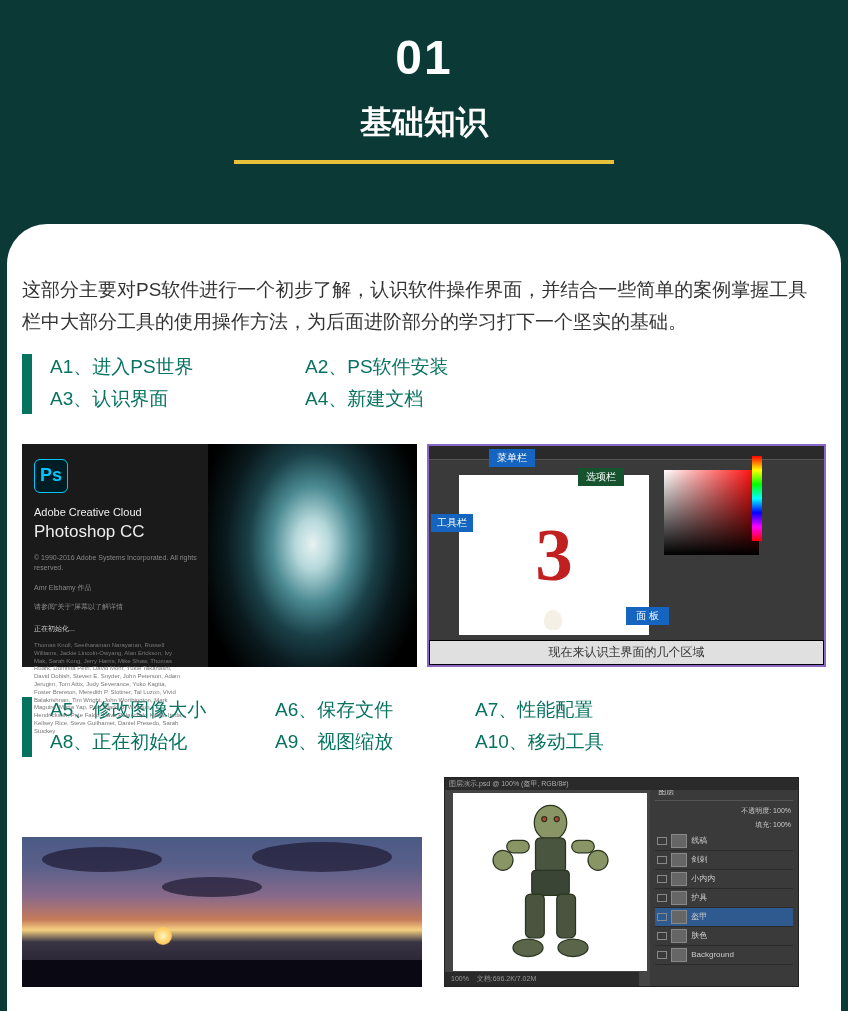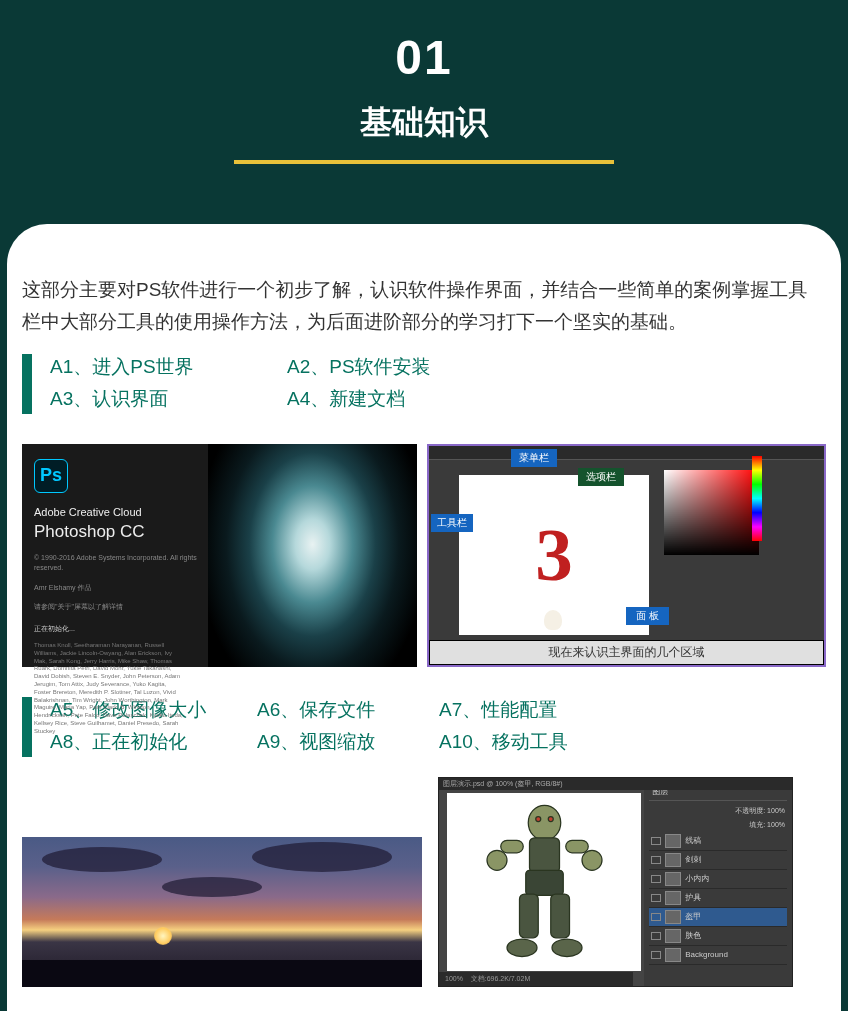--- a/index.html
+++ b/index.html
@@ -5,39 +5,39 @@
 *{margin:0;padding:0;box-sizing:border-box}
 body{background:#0a3936;font-family:"Microsoft YaHei",sans-serif;width:848px}
 .header{text-align:center;padding:30px 0 20px}
 .num{font-family:Arial;font-weight:900;font-size:48px;color:#fff;letter-spacing:2px}
 .title{font-size:32px;font-weight:bold;color:#fff;margin-top:16px}
 .underline{width:380px;height:4px;background:#e8c13a;margin:15px auto 0}
 .card{background:#fff;border-radius:40px 40px 0 0;margin:40px 7px 0;padding:50px 15px 30px}
 .desc{font-size:19px;line-height:1.7;color:#333}
 .topics{display:flex;margin-top:15px}
 .bar{width:10px;height:60px;background:#067260;margin-right:18px;flex-shrink:0}
-.topic-grid{display:grid;gap:4px 12px}
+.topic-grid{display:grid;gap:4px 30px}
 .g1{grid-template-columns:225px 225px}
 .g2{grid-template-columns:195px 170px 180px}
 .topic{font-size:19px;color:#067260;font-weight:500;white-space:nowrap}
 .images{display:flex;gap:10px;margin:30px 0}
 .img{flex:1;height:223px;position:relative}
 
 .splash{background:#1a1a1a;display:flex}
 .splash-left{width:47%;padding:15px 0 15px 12px}
 .ps-badge{width:34px;height:34px;background:#001d26;border:1px solid #00c8ff;border-radius:6px;color:#00c8ff;font-weight:bold;font-size:18px;display:flex;align-items:center;justify-content:center;margin-bottom:12px}
 .splash-txt{color:#eee;font-size:11px;line-height:1.3}
 .splash-big{font-size:17px;margin-top:2px}
 .splash-small{color:#888;font-size:7px;margin-top:10px;line-height:1.4}
 .credits{color:#777;font-size:6px;margin-top:8px;line-height:1.3;max-width:150px}
 .splash-right{flex:1;background:radial-gradient(ellipse 55% 75% at 50% 45%,#e8f2f2 0%,#b5d8db 15%,#4a8991 35%,#1a4048 55%,#0a1a1e 75%,#000 100%)}
 
 .psui{background:#3a3a3a;display:flex;flex-direction:column;border:2px solid #8968c8}
 .psui-top{height:14px;background:#2a2a2a;border-bottom:1px solid #555}
-.psui-menu{position:absolute;top:3px;left:82px;background:#1565c0;color:#fff;font-size:10px;padding:2px 8px}
+.psui-menu{position:absolute;top:3px;left:60px;background:#1565c0;color:#fff;font-size:10px;padding:2px 8px}
 .psui-opt{position:absolute;top:22px;right:200px;background:#14532d;color:#fff;font-size:10px;padding:2px 8px}
 .psui-body{flex:1;display:flex}
 .psui-tools{width:25px;background:#3a3a3a}
 .psui-tlabel{position:absolute;top:68px;left:2px;background:#1565c0;color:#fff;font-size:10px;padding:2px 6px}
 .psui-canvas{flex:1;background:#fff;margin:15px 5px 5px;display:flex;align-items:center;justify-content:center}
 .big3{font-size:75px;font-weight:bold;color:#c02020;font-family:serif}
 .owl{position:absolute;bottom:35px;left:115px;width:18px;height:20px;background:#f5f0e5;border-radius:50% 50% 40% 40%}
 .psui-right{width:170px;background:#3a3a3a;padding:5px}
 .picker{width:95px;height:85px;background:linear-gradient(to right,#fff,#f00),linear-gradient(to top,#000,transparent);background-blend-mode:multiply;position:relative;margin:5px}
 .hue{position:absolute;right:62px;top:10px;width:10px;height:85px;background:linear-gradient(#f00,#ff0,#0f0,#0ff,#00f,#f0f,#f00)}
@@ -54,21 +54,21 @@
 .layer-row{display:flex;align-items:center;padding:2px;border-bottom:1px solid #2a2a2a}
 .layer-row.sel{background:#2f5a8f}
 .eye{width:10px;height:8px;border:1px solid #888;margin-right:4px}
 .thumb{width:16px;height:14px;background:#666;border:1px solid #888;margin-right:4px}
 .layer-foot{position:absolute;bottom:0;left:0;width:55%;background:#2a2a2a;color:#999;font-size:7px;padding:2px 6px}
 
 .sunset{height:150px;width:100%;background:linear-gradient(180deg,#4a5a85 0%,#5a608a 20%,#8a6a8a 40%,#c57a5a 55%,#f5d080 62%,#3a3545 70%,#1a1522 100%);position:relative;margin-top:60px}
 .sun{position:absolute;left:33%;bottom:42px;width:18px;height:18px;background:radial-gradient(#fff5c0,#ffcc60 60%,transparent);border-radius:50%}
 .skyline{position:absolute;bottom:0;left:0;right:0;height:45px;background:linear-gradient(transparent 0%,transparent 40%,#0a0812 40%)}
 .cloud{position:absolute;background:rgba(30,25,50,.7);border-radius:50%}
-.images2{display:flex;gap:16px;margin-top:20px;align-items:flex-end}
+.images2{display:flex;gap:22px;margin-top:20px;align-items:flex-end}
 .images2 .left{width:400px}
 .images2 .right{width:355px}
 </style>
 </head>
 <body>
 
 <div class="header">
   <div class="num">01</div>
   <div class="title">基础知识</div>
   <div class="underline"></div>

